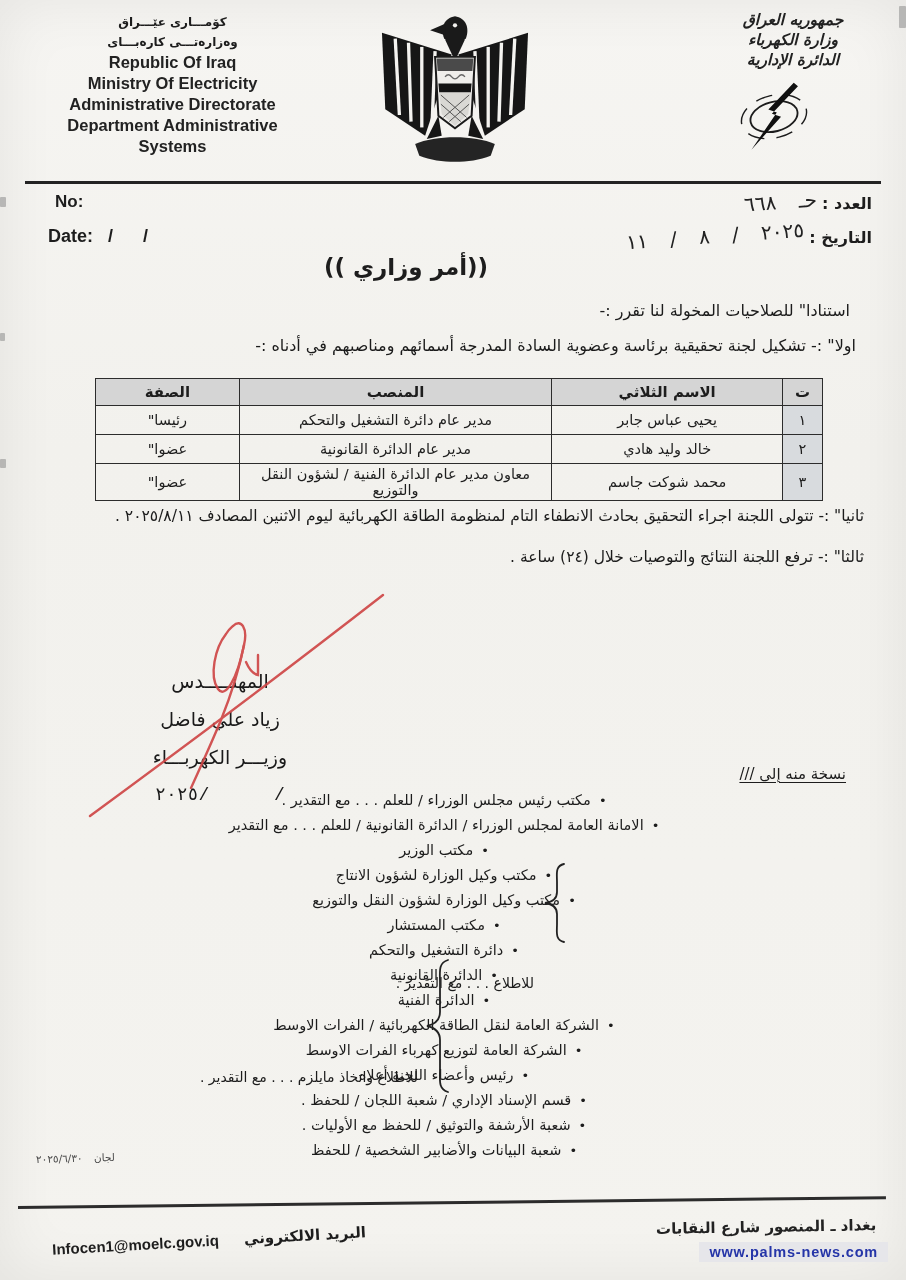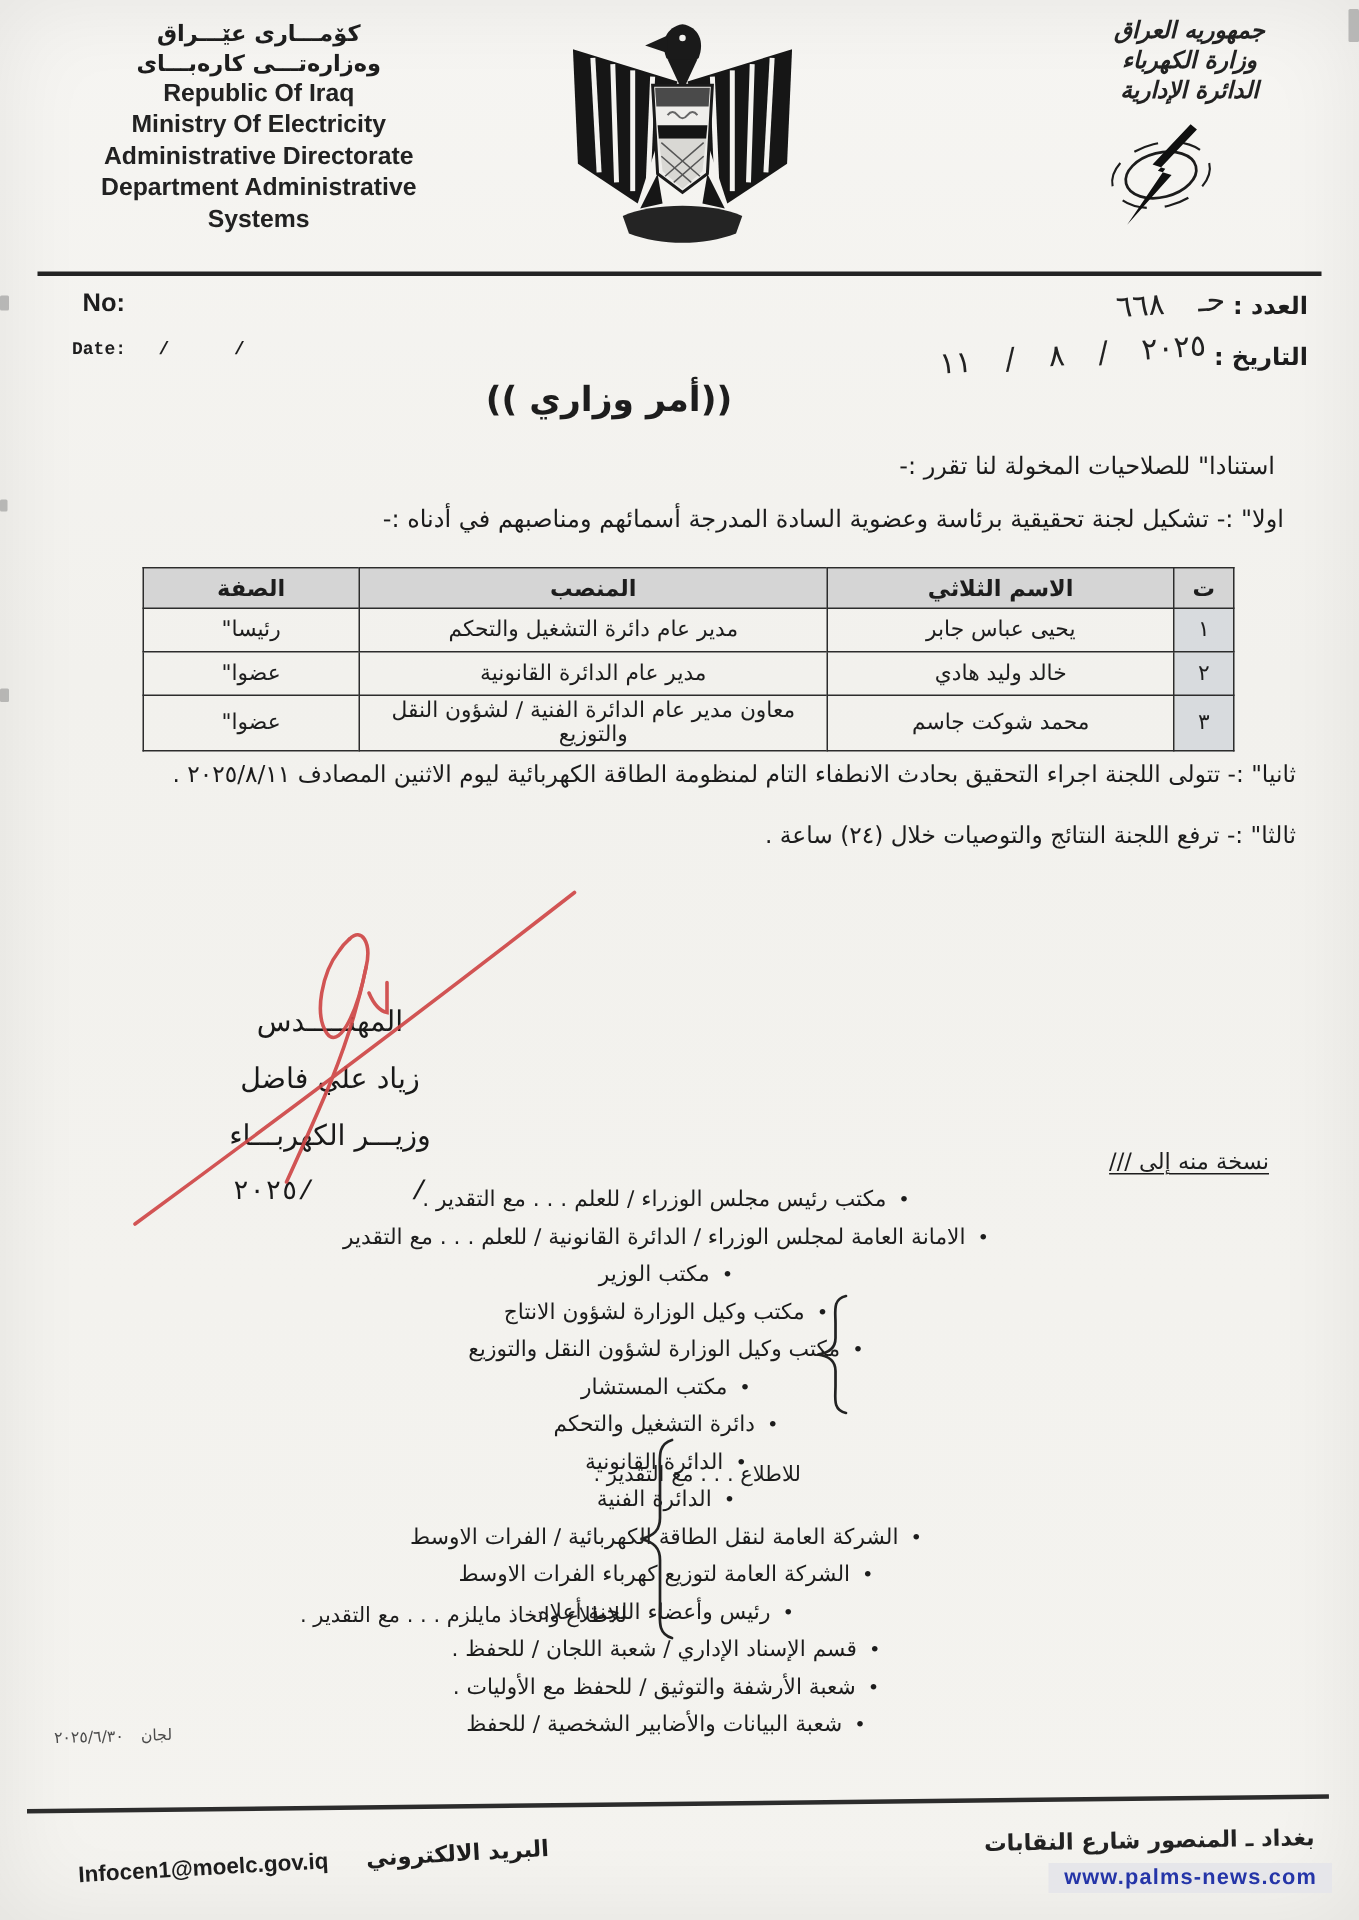--- a/index.html
+++ b/index.html
@@ -6,32 +6,32 @@
   body{background:#888; font-family:"DejaVu Sans",sans-serif;}
   .page{
     position:relative; width:906px; height:1280px; margin:0 auto;
     background:linear-gradient(180deg,#f6f5f2 0%,#f2f1ed 35%,#f4f3ef 100%);
     box-shadow:inset 0 0 60px rgba(0,0,0,.07);
     overflow:hidden; color:#1d1d1d;
   }
   .abs{position:absolute;}
   
   .hdr-left{left:50px; top:12px; width:245px; text-align:center;}
-  .hdr-left .ku{font-size:15px; font-weight:bold; line-height:20px; direction:rtl;}
+  .hdr-left .ku{font-size:12px; font-weight:bold; line-height:20px; direction:rtl;}
   .hdr-left .en{font-size:16.5px; font-weight:bold; line-height:21px; font-family:"Liberation Sans","DejaVu Sans",sans-serif; color:#222;}
   .hdr-right{right:28px; top:10px; width:170px; text-align:center; direction:rtl;}
   .hdr-right .ar{font-size:15.5px; font-weight:bold; line-height:20px; color:#222;font-style:italic;}
   .emblem{left:372px; top:10px;}
   .logo-wrap{right:86px; top:80px;}
   
   .rule-top{left:25px; top:181px; width:856px; height:3px; background:#232323;}
   .rule-bottom{left:18px; top:1206px; width:868px; height:3px; background:#2c2c2c; transform:rotate(-.65deg); transform-origin:left center;}
   
   .no-line{left:55px; top:192px; font-size:17px; font-weight:bold; font-family:"Liberation Sans","DejaVu Sans",sans-serif;}
-  .date-line{left:48px; top:226px; font-size:12px; font-weight:bold; font-family:Liberation Mono, monospace; white-space:pre;}
+  .date-line{left:48px; top:226px; font-size:18px; font-weight:bold; font-family:Liberation Sans, sans-serif; white-space:pre;}
   .adad-line{right:34px; top:190px; direction:rtl; font-size:16px; font-weight:bold;}
   .tarikh-line{right:34px; top:224px; direction:rtl; font-size:16px; font-weight:bold;}
   .hand{font-weight:normal; color:#222; font-size:20px; letter-spacing:2px; word-spacing:16px; display:inline-block; transform:rotate(-4deg); margin-left:6px;}
   .hand.num{direction:ltr; unicode-bidi:isolate;}
   
   .doc-title{left:0; top:254px; width:812px; text-align:center; font-size:23px; font-weight:bold; direction:rtl;}
   .para{direction:rtl; font-size:16px; color:#1b1b1b; white-space:nowrap;}
   .p1{right:56px; top:301px;}
   .p2{right:50px; top:336px;}
   .p3{right:42px; top:507px; font-size:15.5px;}

